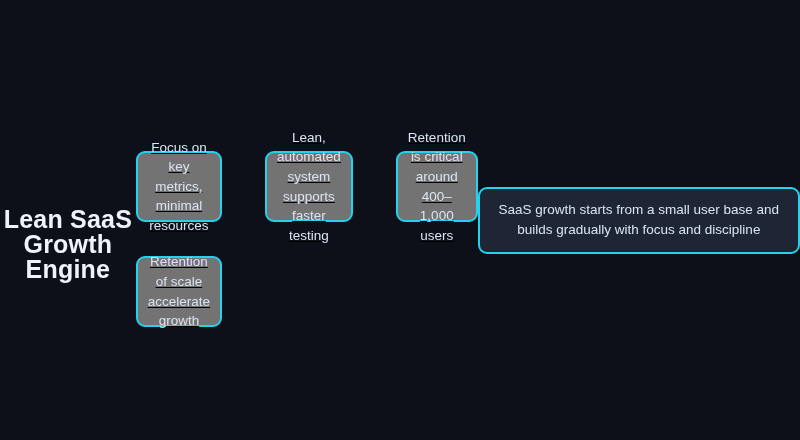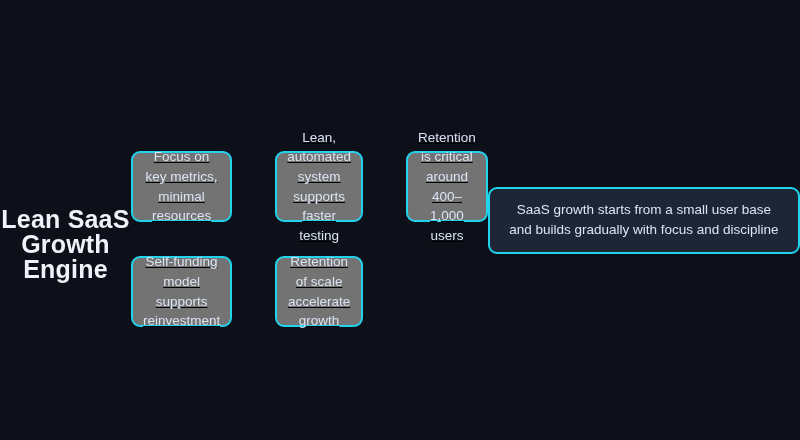--- a/index.html
+++ b/index.html
@@ -91,24 +91,20 @@
     </div>
     <div class="card">
       <span class="card-text">Lean, automated system
 supports faster testing</span>
     </div>
     <div class="card">
       <span class="card-text">Retention is critical
 around 400–1,000 users</span>
     </div>
     <div class="card">
-      <span class="card-text">Self-funding model
-supports reinvestment</span>
-    </div>
-    <div class="card">
       <span class="card-text">Retention of scale
 accelerate growth</span>
     </div>
   </div>
 
   <div class="banner">
     <span class="banner-text">SaaS growth starts from a small user base and builds gradually with focus and discipline</span>
   </div>
 
 </div>

